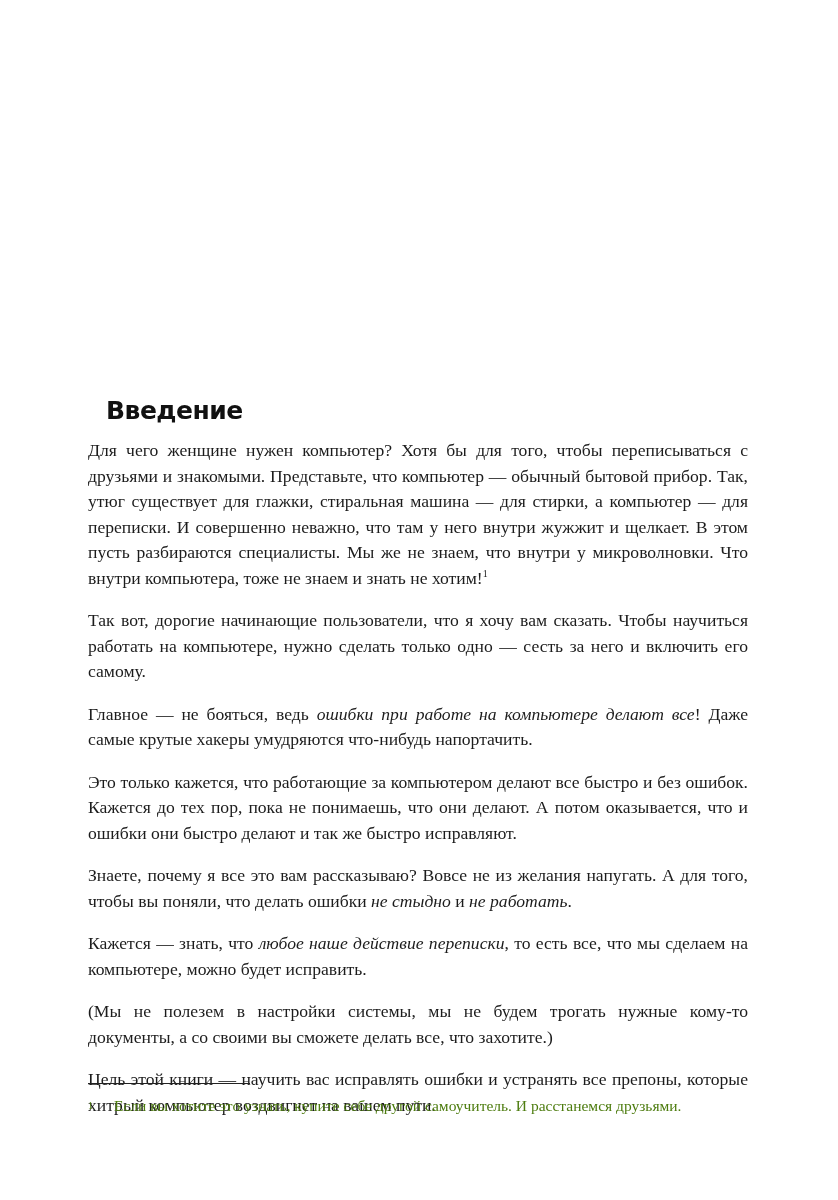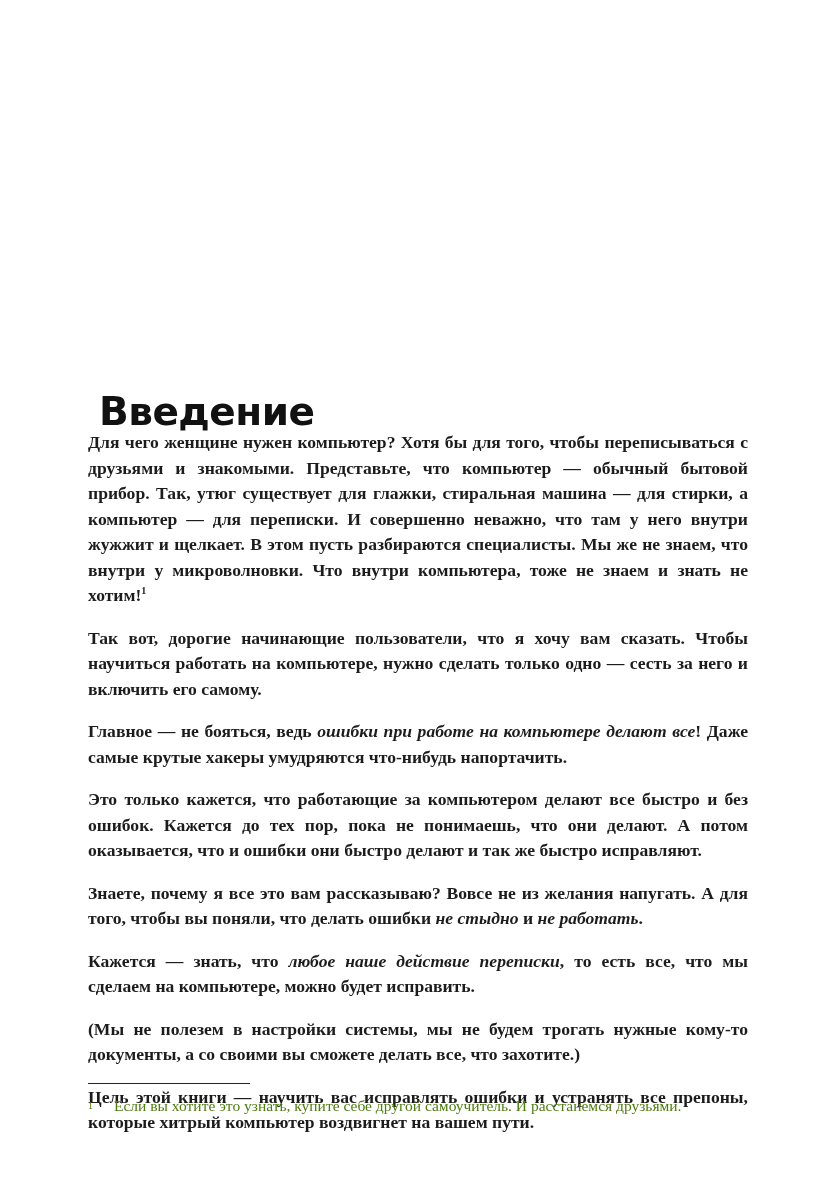--- a/index.html
+++ b/index.html
@@ -1,28 +1,28 @@
 <!DOCTYPE html>
 <html><head>
 <meta charset="utf-8">
 <style>
   html, body { margin:0; padding:0; background:#ffffff; }
   body { width:838px; height:1200px; position:relative; overflow:hidden; color:#1a1a1a; }
   .page { position:absolute; left:88px; top:0; width:660px; }
   h1 {
-    position:absolute; top:378px; left:0; margin:11px;
-    font-family:"DejaVu Sans", sans-serif; font-weight:bold; font-size:39px;
+    position:absolute; top:378px; left:0; margin:18px;
+    font-family:"DejaVu Sans", sans-serif; font-weight:bold; font-size:25px;
     letter-spacing:-0.5px; color:#111;
   }
   .body {
     position:absolute; top:430px; left:0; width:660px;
     font-family:"Liberation Serif", serif; font-size:17.6px; line-height:25.5px;
     text-align:justify; color:#1c1c1c;
   }
-  .body p { margin:0 0 17px 0;font-weight:bold; }
+  .body p { margin:8px 0 17px 0; }
   .body em { font-style:italic; }
   sup { font-size:10px; line-height:0; }
   .fn-rule { position:absolute; top:1083px; left:0; width:162px; height:1px; background:#222; }
   .footnote {
     position:absolute; top:1096px; left:0; width:660px;
     font-family:"Liberation Serif", serif; font-size:15.5px; line-height:20px; color:#4d7c0f;
   }
   .fn-num { display:inline-block; width:26px; font-size:10px; vertical-align:top; }
 </style>
 </head>

